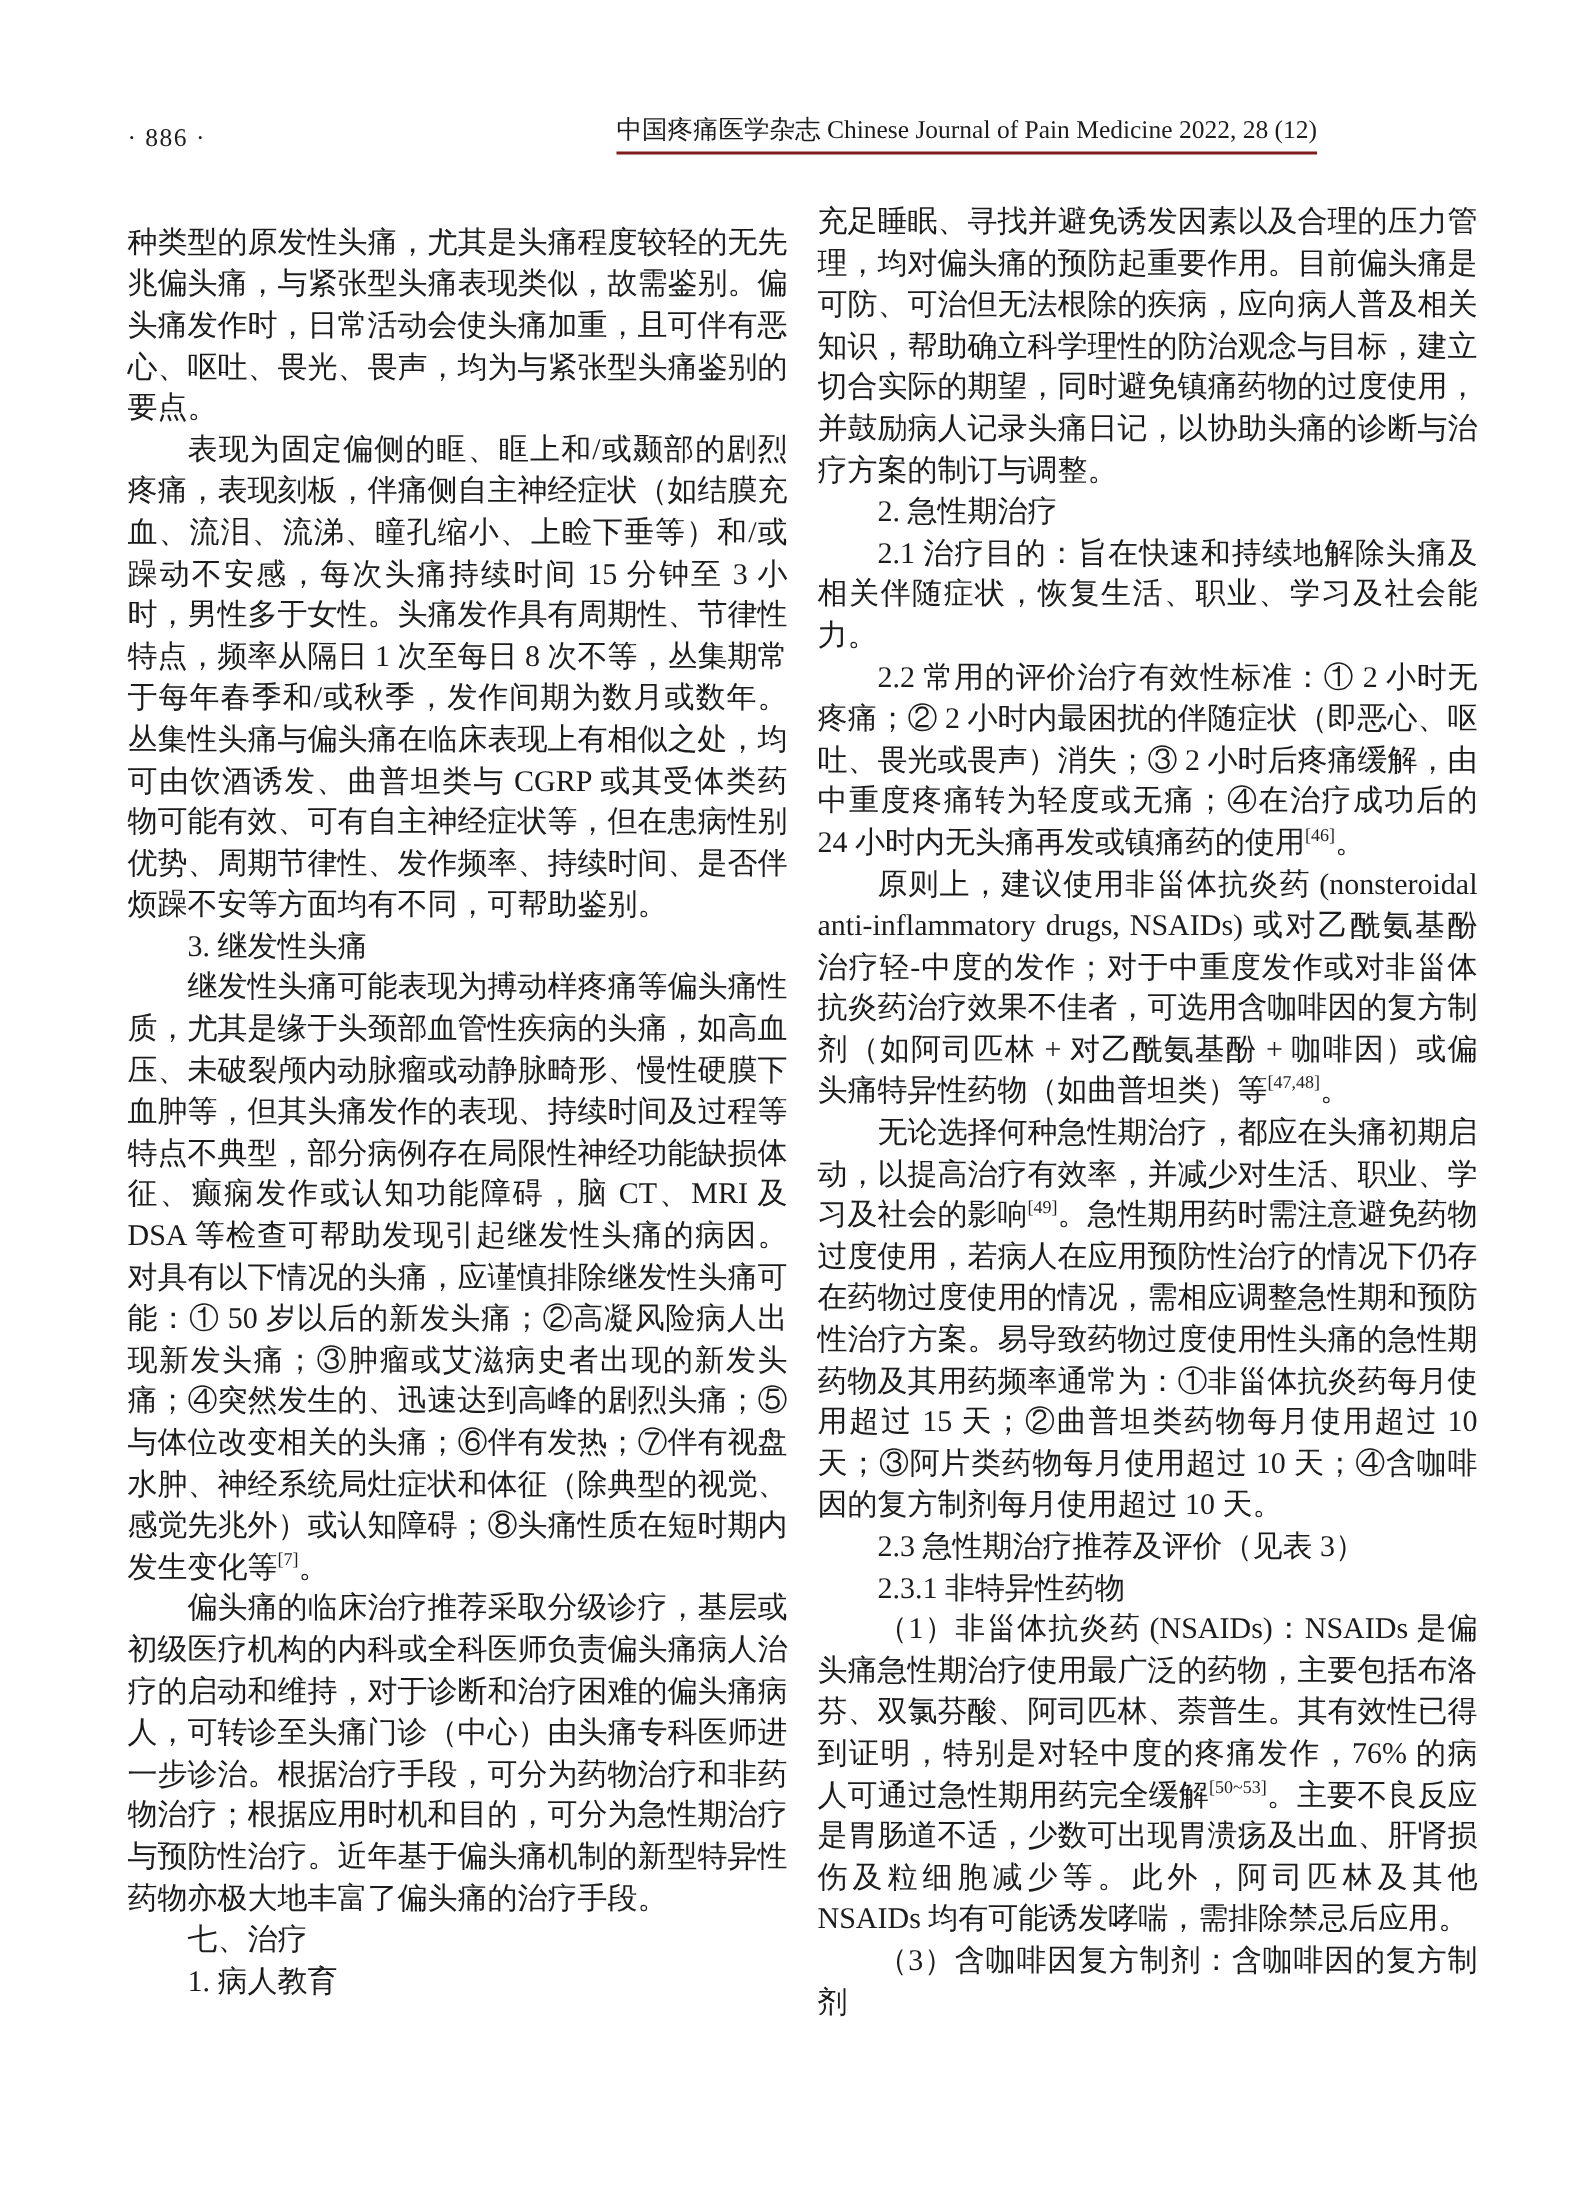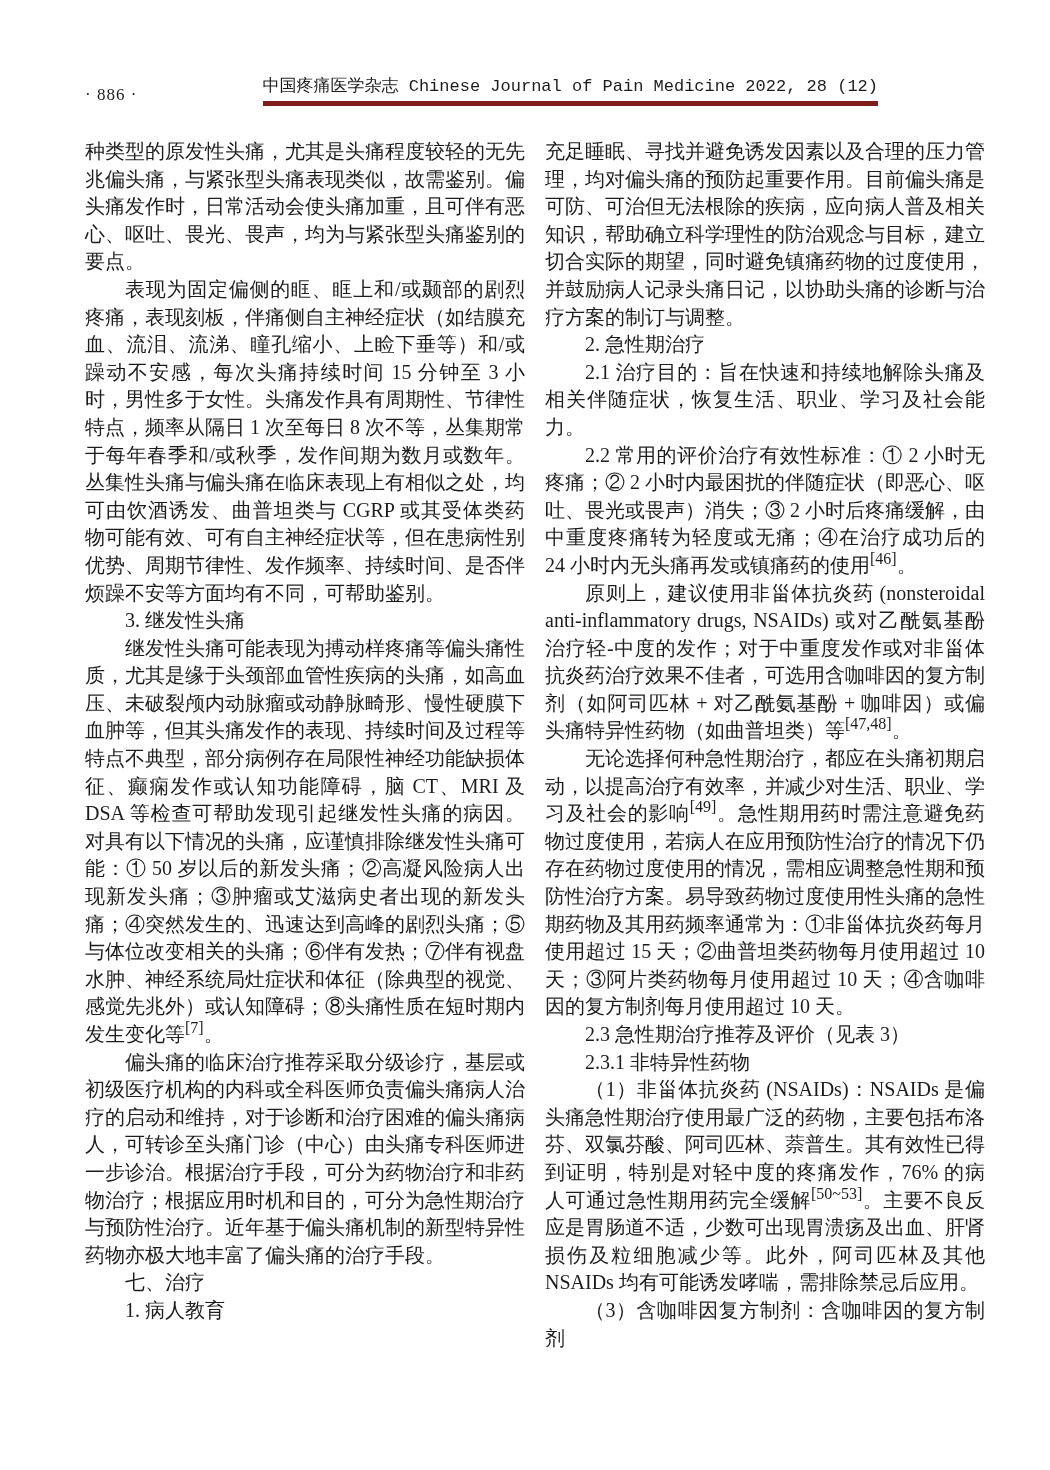--- a/index.html
+++ b/index.html
@@ -25,46 +25,46 @@
     justify-content: space-between;
     align-items: flex-end;
     font-size: 17px;
     line-height: 22px;
     white-space: nowrap;
   }
   .pageno {
     letter-spacing: 1px;
   }
   .journal {
-    border-bottom: 5px solid #7f1d1d;
+    border-bottom: 2px solid #7f1d1d;
     padding-bottom: 3px;
-    font-family: Liberation Mono, monospace;
   }
   .columns {
     display: flex;
     gap: 20px;
     margin-top: 32px;
+    align-items: center;
   }
   .col {
     flex: 0 0 440px;
     width: 440px;
     font-size: 20px;
     line-height: 27.6px;
     text-align: justify;
     text-justify: inter-ideograph;
   }
   .col p {
     margin: 0;
     padding: 0;
   }
   .col p.indent {
     text-indent: 2em;
   }
   sup {
-    font-size: 16px;
+    font-size: 12px;
     line-height: 0;
     vertical-align: super;
   }
 </style>
 </head>
 <body>
 
 <div class="page">
   <div class="header">
     <span class="pageno">· 886 ·</span>

